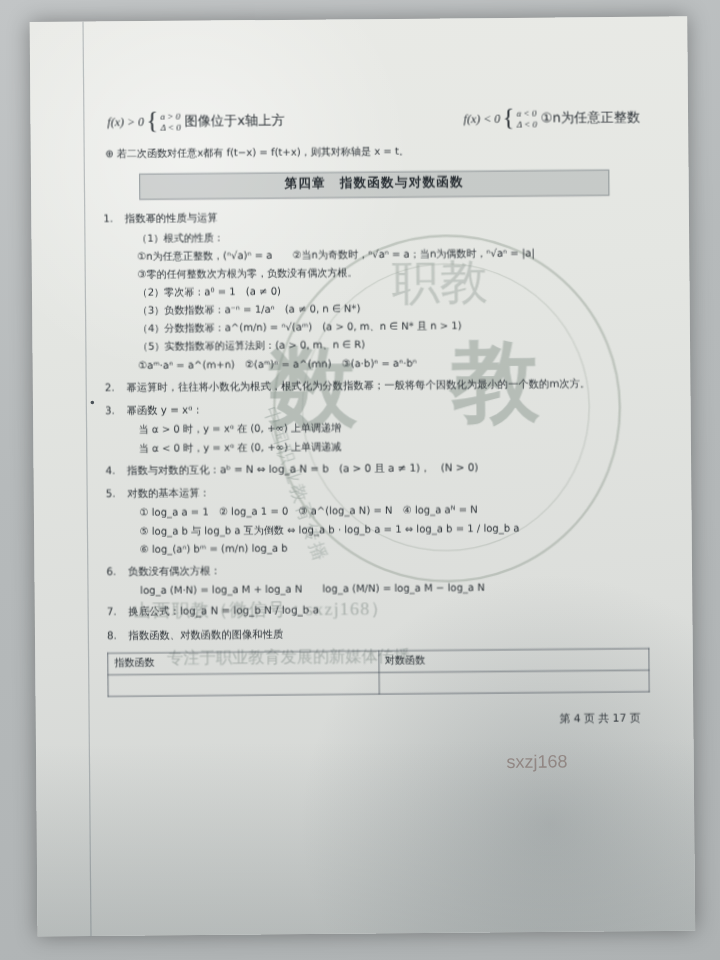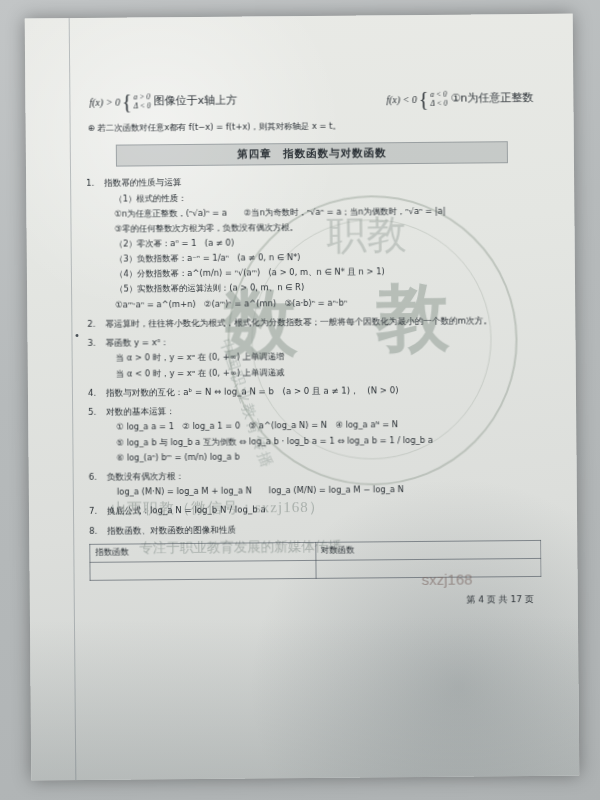--- a/index.html
+++ b/index.html
@@ -366,15 +366,15 @@
         <tr>
           <td></td>
           <td></td>
         </tr>
       </tbody>
         </table>
 
       <div class="footer">第 4 页 共 17 页</div>
     </div>
 
-    <div class="wm-code" style="position:absolute; left:392px; top:556px;">sxzj168</div>
+    <div class="wm-code" style="position:absolute; left:392px; top:612px;">sxzj168</div>
   </div>
 </div>
 
 </body></html>

